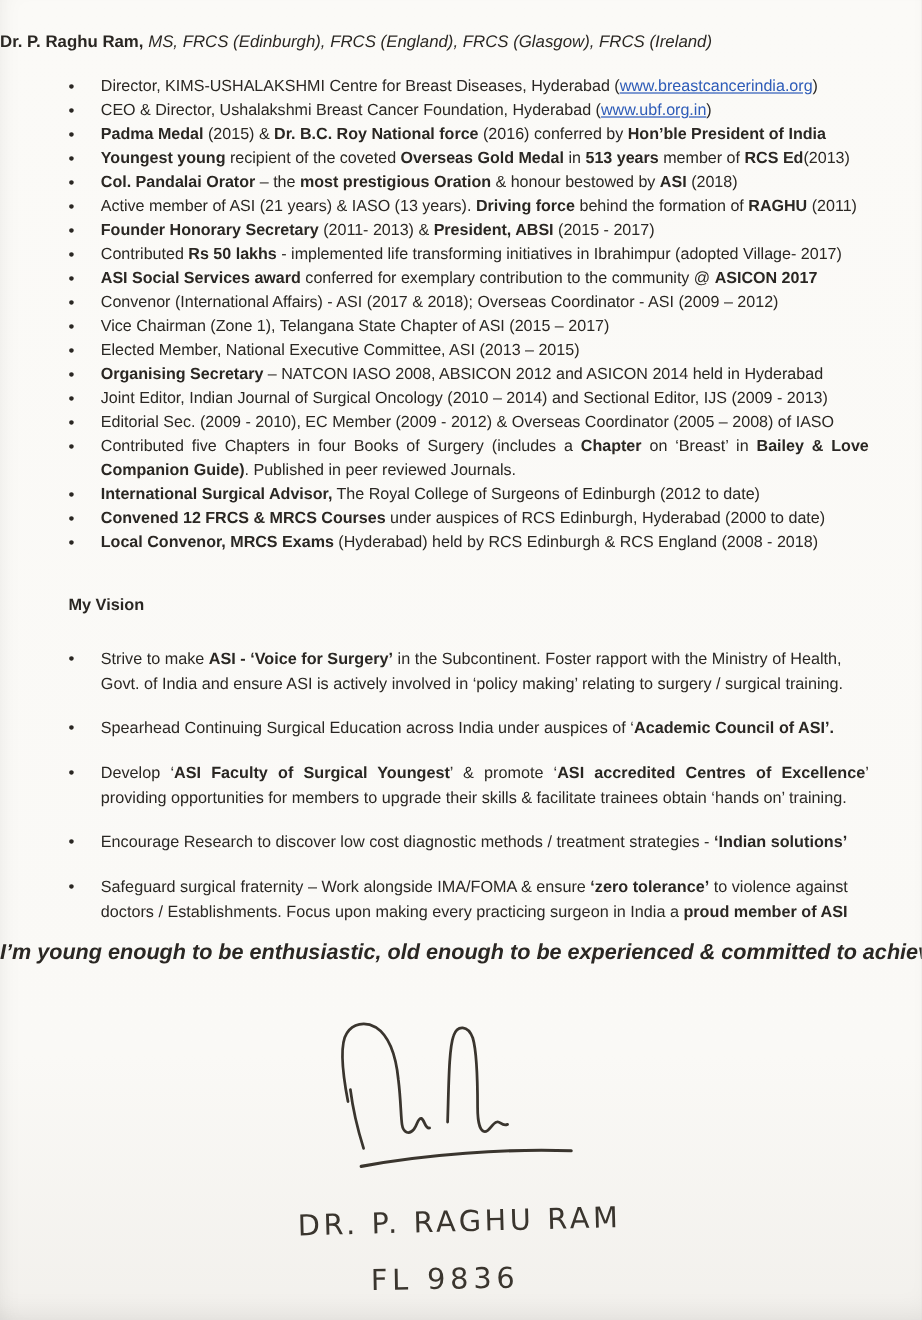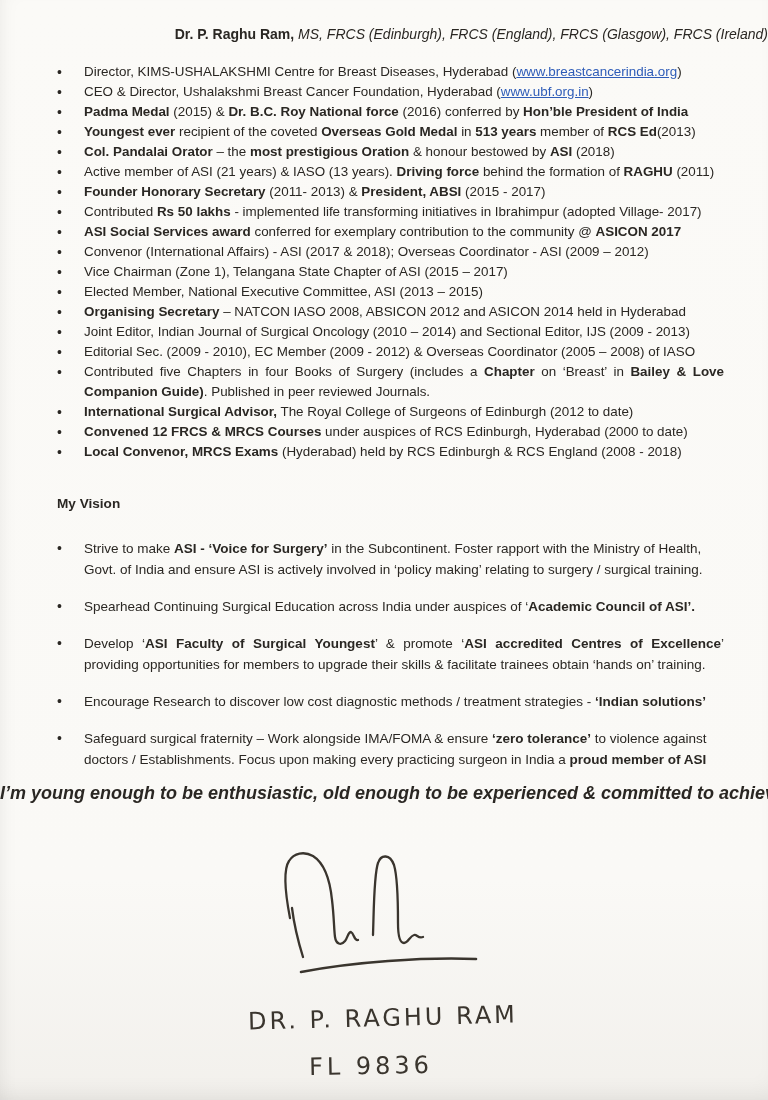--- a/index.html
+++ b/index.html
@@ -11,21 +11,21 @@
   .paper{
     position:relative;
     width:768px;height:1100px;
     background:linear-gradient(180deg,#fbfaf7 0%,#faf9f6 80%,#f2f0ec 100%);
     color:var(--text,#2a2723);
     overflow:hidden;
     box-shadow:inset 14px 0 22px -16px rgba(0,0,0,.07), inset 0 -16px 24px -14px rgba(0,0,0,.09);
   }
   .title{
     padding-top:24px;
-    text-align:right;
+    text-align:left;
     font-size:14px;
     line-height:20px;
     white-space:nowrap;
   }
   .title .t-b{font-weight:bold;}
   .title .t-i{font-style:italic;}
   ul.blist{
     list-style:none;
     margin:0;padding:0 44px 0 57px;
   }
@@ -85,21 +85,21 @@
       <li>
         <span class="marker">•</span>
         <span class="btext"><span>CEO &amp; Director, Ushalakshmi Breast Cancer Foundation, Hyderabad (</span><a href="#" class="lnk">www.ubf.org.in</a><span>)</span></span>
       </li>
       <li>
         <span class="marker">•</span>
         <span class="btext"><b>Padma Medal</b><span> (2015) &amp; </span><b>Dr. B.C. Roy National force</b><span> (2016) conferred by </span><b>Hon’ble President of India</b></span>
       </li>
       <li>
         <span class="marker">•</span>
-        <span class="btext"><b>Youngest ever</b><span> recipient of the coveted </span><b>Overseas Gold Medal</b><span> in </span><b>513 years</b><span> member of </span><b>RCS Ed</b><span>(2013)</span></span>
+        <span class="btext"><b>Youngest young</b><span> recipient of the coveted </span><b>Overseas Gold Medal</b><span> in </span><b>513 years</b><span> member of </span><b>RCS Ed</b><span>(2013)</span></span>
       </li>
       <li>
         <span class="marker">•</span>
         <span class="btext"><b>Col. Pandalai Orator</b><span> – the </span><b>most prestigious Oration</b><span> &amp; honour bestowed by </span><b>ASI</b><span> (2018)</span></span>
       </li>
       <li>
         <span class="marker">•</span>
         <span class="btext"><span>Active member of ASI (21 years) &amp; IASO (13 years). </span><b>Driving force</b><span> behind the formation of </span><b>RAGHU</b><span> (2011)</span></span>
       </li>
       <li>

